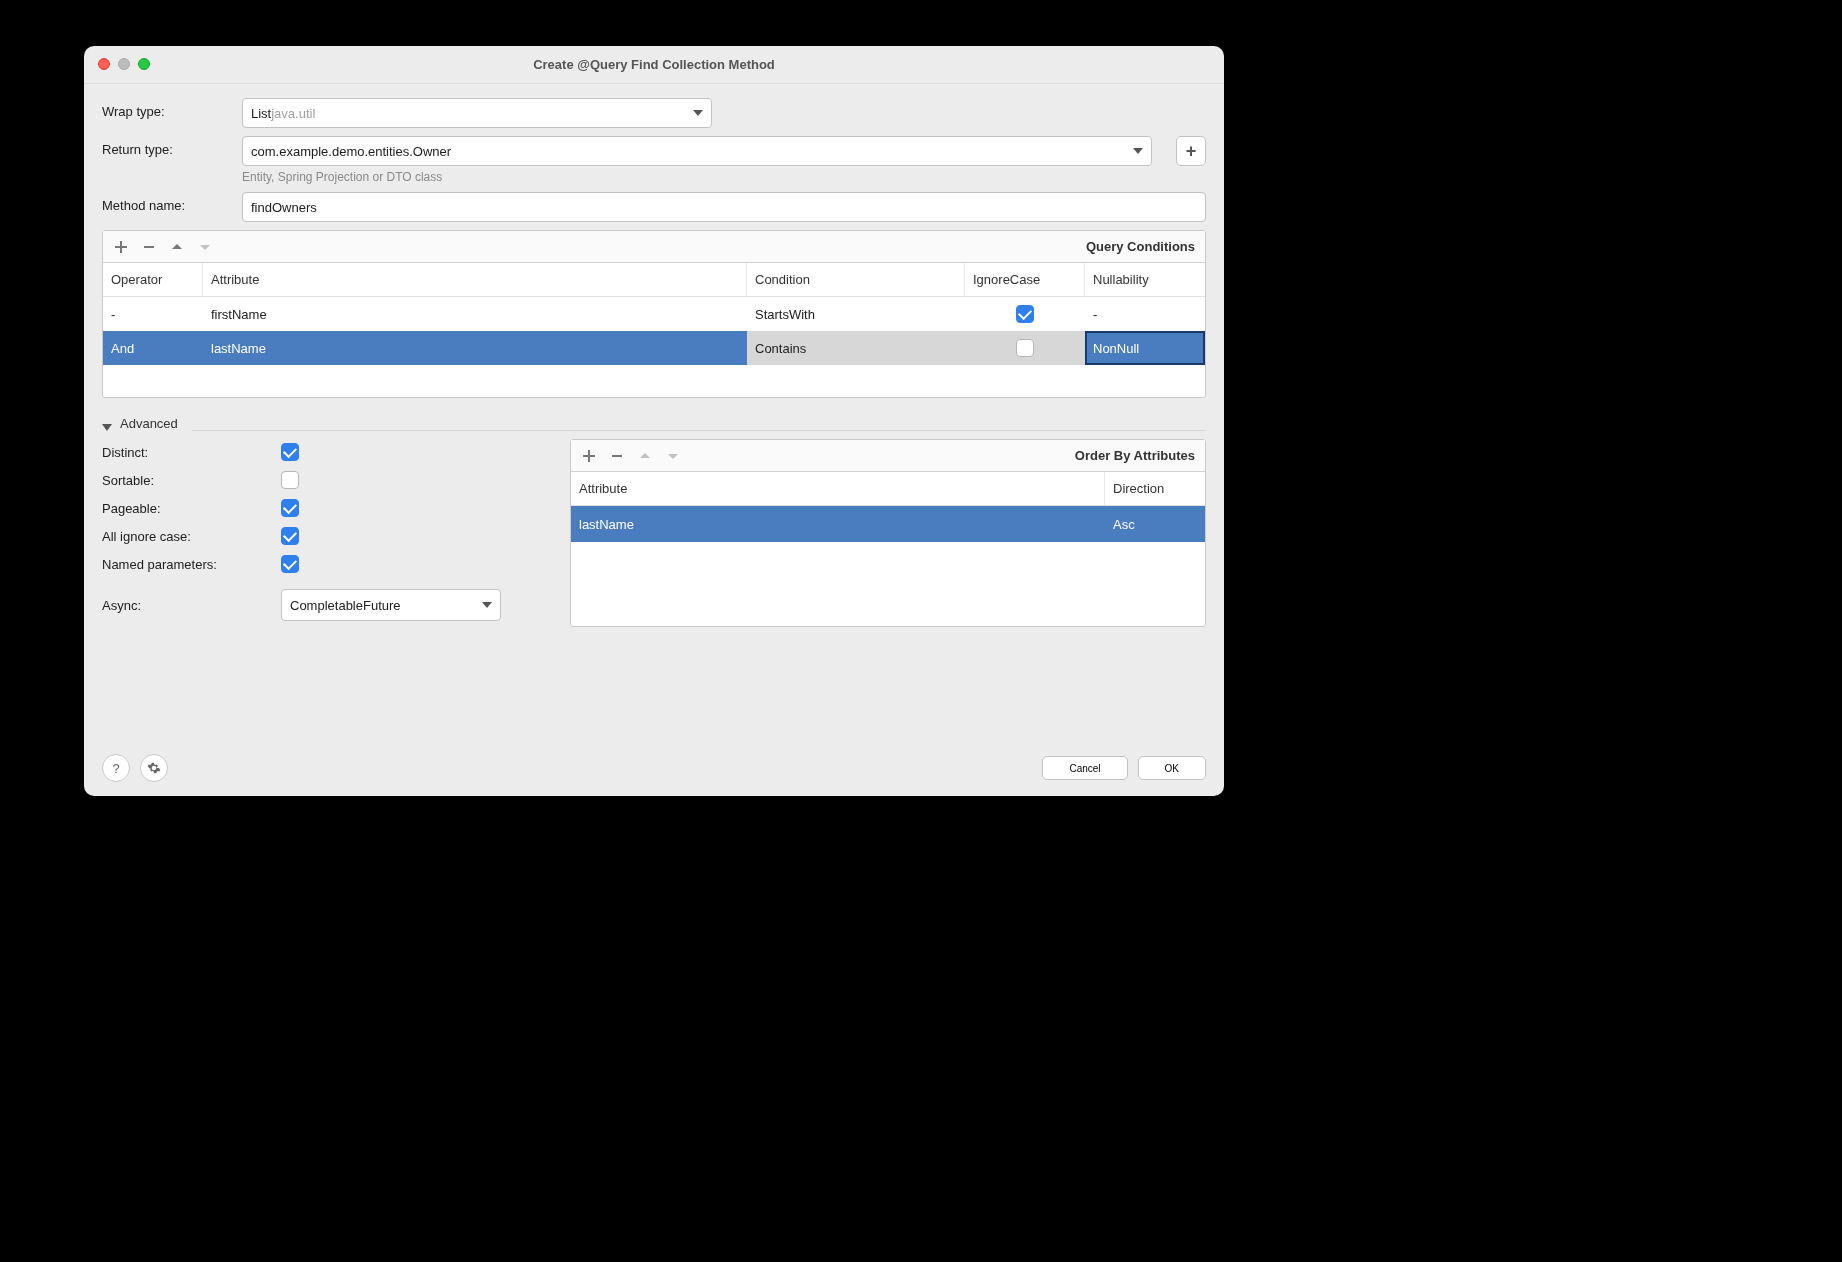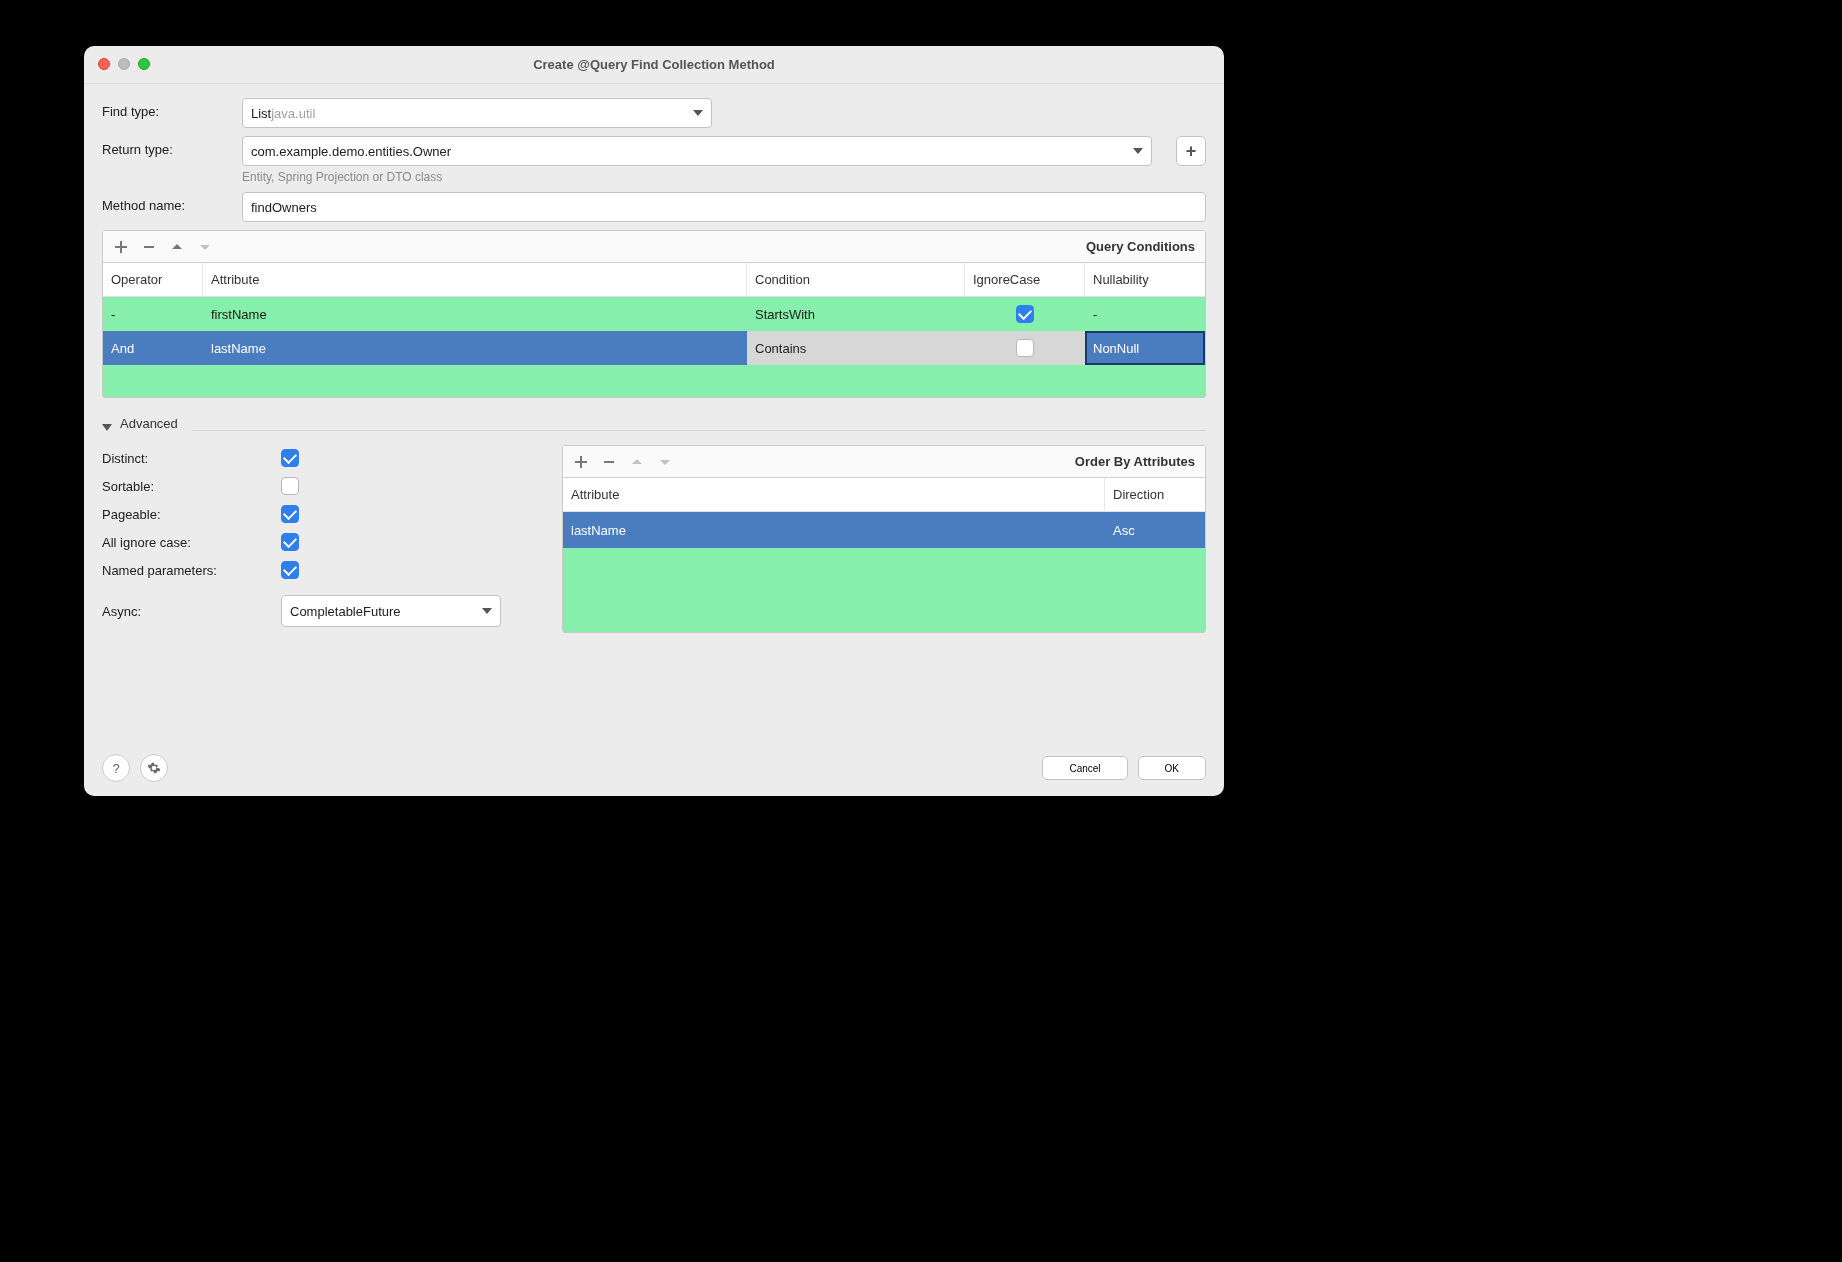--- a/index.html
+++ b/index.html
@@ -57,21 +57,21 @@
     position:absolute;right:8px;top:50%;transform:translateY(-50%);
     width:0;height:0;border-left:5px solid transparent;border-right:5px solid transparent;border-top:6px solid #555;
   }
   .dim{color:#a0a0a0}
   .help{color:#8a8a8a;font-size:12px;margin-top:4px}
   .plus-btn{
     width:30px;height:30px;border:1px solid #c3c3c3;border-radius:5px;background:#fff;
     display:flex;align-items:center;justify-content:center;font-size:18px;color:#555;font-weight:600;
   }
   .panel{
-    border:1px solid #c9c9c9;border-radius:3px;background:#86efac;display:flex;flex-direction:column;
+    border:1px solid #c9c9c9;border-radius:3px;background:#ffffff;display:flex;flex-direction:column;
   }
   .panel-toolbar{
     display:flex;align-items:center;gap:12px;padding:4px 10px;height:32px;border-bottom:1px solid #d2d2d2;background:#fafafa;
   }
   .tb-ico{width:16px;height:16px;color:#777;display:inline-flex;align-items:center;justify-content:center}
   .tb-ico.disabled{color:#c2c2c2}
   .panel-title{margin-left:auto;font-weight:600;color:#333;font-size:13px}
   .table-head,.tr{
     display:grid;align-items:center;height:34px;
   }
@@ -86,21 +86,21 @@
   .chk{
     width:18px;height:18px;border:1px solid #b7b7b7;border-radius:4px;background:#fff;display:inline-flex;align-items:center;justify-content:center;
   }
   .chk.on{background:#2f80ed;border-color:#2f80ed}
   .chk.on::after{content:"";width:10px;height:6px;border:2px solid #fff;border-top:none;border-right:none;transform:rotate(-45deg);margin-top:-2px}
   .center{justify-content:center}
   .qc-body{min-height:100px}
   .adv-header{display:flex;align-items:flex-end;gap:8px;margin-top:10px;color:#333}
   .adv-header .tri{width:0;height:0;border-left:5px solid transparent;border-right:5px solid transparent;border-top:7px solid #555}
   .adv-header .line{flex:1;height:1px;background:#d6d6d6;margin-left:6px;margin-top:2px}
-  .adv-grid{display:grid;grid-template-columns:440px 1fr;gap:20px;margin-top:6px}
+  .adv-grid{display:grid;grid-template-columns:440px 1fr;gap:28px;}
   .opts{display:flex;flex-direction:column;gap:10px;padding-top:4px}
   .opt-row{display:flex;align-items:center;gap:14px}
   .opt-row .olbl{width:165px;font-size:13px}
   .small-combo{
     height:28px;border:1px solid #c3c3c3;border-radius:4px;background:#fff;display:flex;align-items:center;padding:15px 8px;position:relative;min-width:220px
   }
   .small-combo .caret{position:absolute;right:8px;top:50%;transform:translateY(-50%);width:0;height:0;border-left:5px solid transparent;border-right:5px solid transparent;border-top:6px solid #555}
   .order .table-head,.order .tr{grid-template-columns:1fr 100px}
   .order .tr.sel-blue{height:36px}
   .order-body{min-height:120px}
@@ -117,21 +117,21 @@
       <span class="t-red"></span>
       <span class="t-yel"></span>
       <span class="t-grn"></span>
     </div>
     <div class="title">Create @Query Find Collection Method</div>
   </div>
 
   <div class="content">
 
     <div class="row">
-      <div class="lbl">Find type:</div>
+      <div class="lbl">Wrap type:</div>
       <div class="combo" style="max-width:470px">
         <span>List</span>
           <span class="dim"> java.util</span>
         <span class="caret"></span>
       </div>
     </div>
 
     <div class="row">
       <div class="lbl">Return type:</div>
       <div style="flex:1;display:flex;flex-direction:column">

